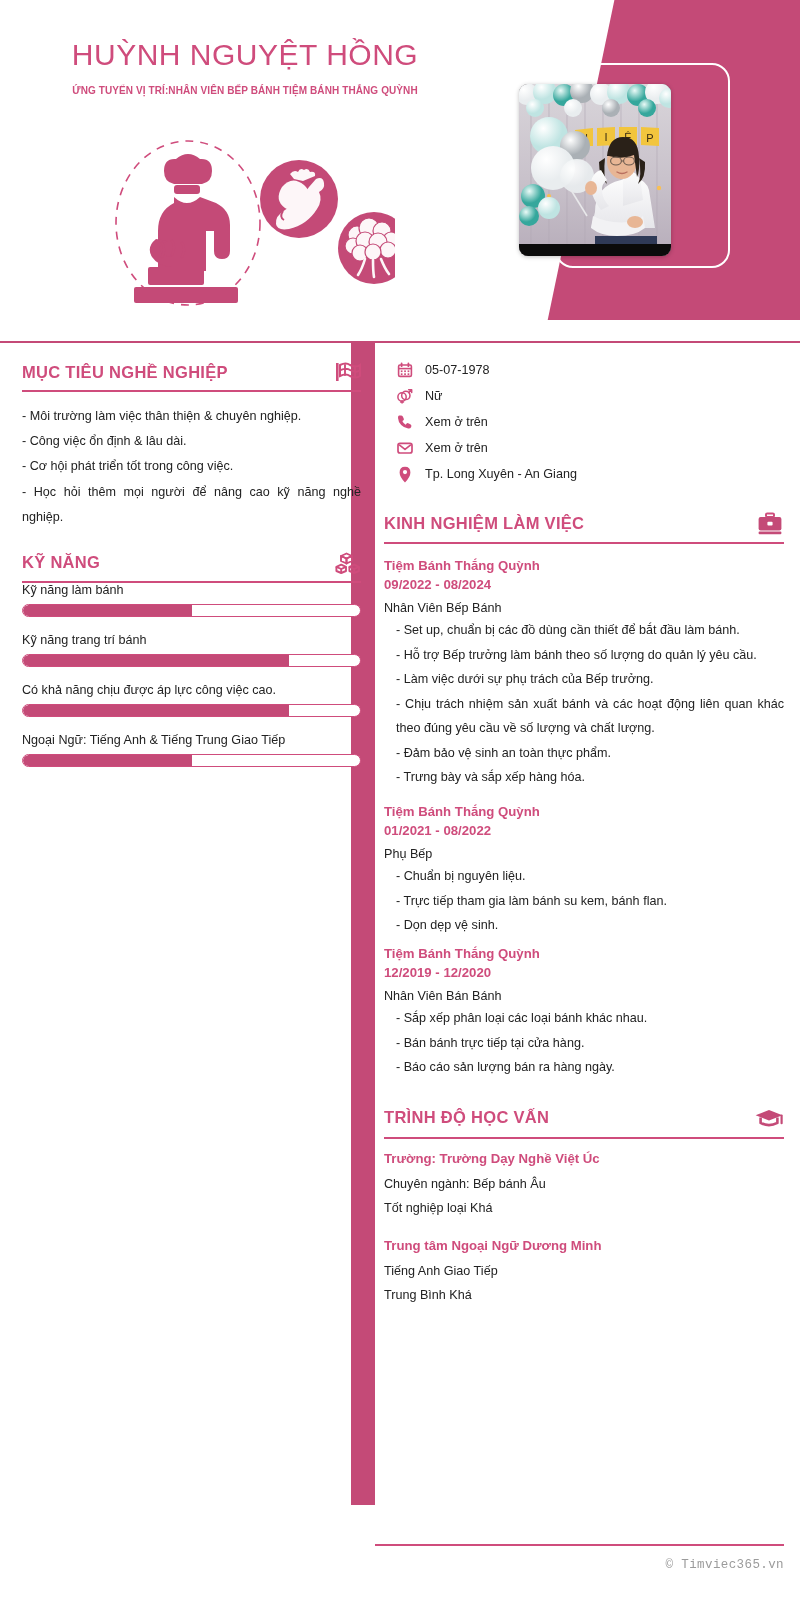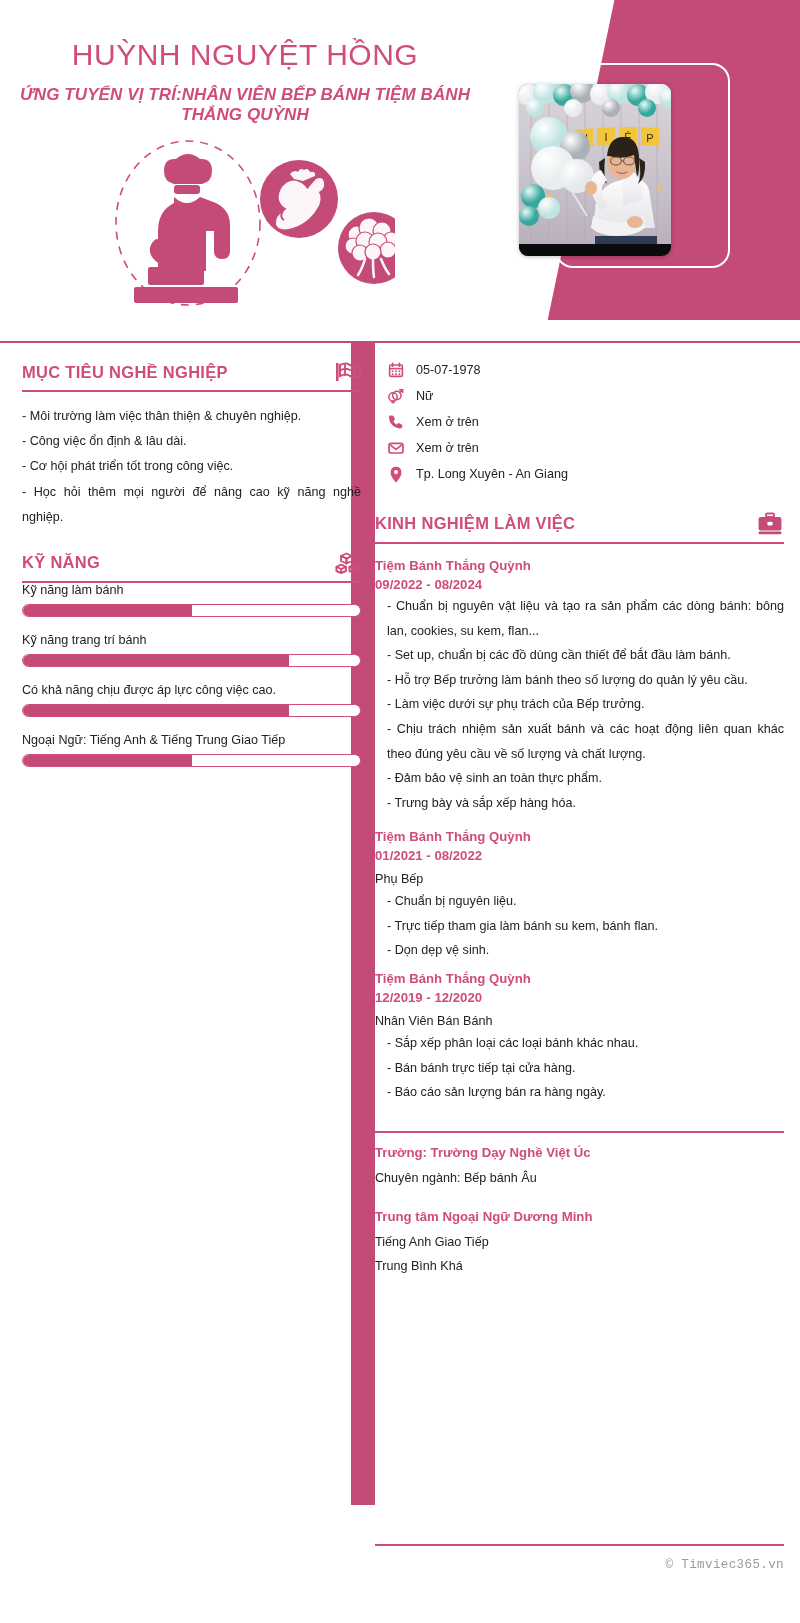--- a/index.html
+++ b/index.html
@@ -65,25 +65,24 @@
     letter-spacing: 0.5px;
     color: #cf4c7c;
     font-family: "Liberation Sans", sans-serif;
   }
   .name-sub {
     position: absolute;
     left: 0;
     top: 85px;
     width: 490px;
     text-align: center;
-    font-size: 17px;
+    font-size: 10px;
     font-weight: bold;
     color: #cf4c7c;
     letter-spacing: .1px;
-    font-style: italic;
   }
   .chef-art {
     position: absolute;
     left: 110px;
     top: 135px;
     width: 285px;
     height: 185px;
   }
 
   
@@ -104,21 +103,21 @@
   .col-left {
     position: absolute;
     left: 0; top: 343px;
     width: 383px;
     padding: 0 22px;
   }
   .col-right {
     position: absolute;
     left: 375px; top: 343px;
     width: 425px;
-    padding: 0 16px 0 0;
+    padding: 0 16px 0 9px;
   }
 
   
   .sec {
     position: relative;
     margin-top: 18px;
   }
   .sec-head {
     display: flex;
     align-items: center;
@@ -579,21 +578,21 @@
             <rect x="11.4" y="10.8" width="5.2" height="3.6" rx="1" fill="#ffffff"></rect>
             <rect x="2.6" y="20.6" width="22.8" height="2.6" rx="1" fill="#c44a77"></rect>
           </svg>
         </span>
       </div>
       <div class="sec-rule"></div>
 
       <div class="job">
         <div class="job-company">Tiệm Bánh Thắng Quỳnh</div>
         <div class="job-dates">09/2022 - 08/2024</div>
-        <div class="job-duty">- Chuẩn bị nguyên vật liệu và tạo ra sản phẩm các dòng bánh: bông lan, cookies, su kem, flan...</div>
+        <div class="job-role">Nhân Viên Bếp Bánh</div>
         <div class="job-duty">- Set up, chuẩn bị các đồ dùng cần thiết để bắt đầu làm bánh.</div>
         <div class="job-duty">- Hỗ trợ Bếp trưởng làm bánh theo số lượng do quản lý yêu cầu.</div>
         <div class="job-duty">- Làm việc dưới sự phụ trách của Bếp trưởng.</div>
         <div class="job-duty">- Chịu trách nhiệm sản xuất bánh và các hoạt động liên quan khác theo đúng yêu cầu về số lượng và chất lượng.</div>
         <div class="job-duty">- Đảm bảo vệ sinh an toàn thực phẩm.</div>
         <div class="job-duty">- Trưng bày và sắp xếp hàng hóa.</div>
       </div>
 
       <div class="job">
         <div class="job-company">Tiệm Bánh Thắng Quỳnh</div>
@@ -608,25 +607,36 @@
         <div class="job-company">Tiệm Bánh Thắng Quỳnh</div>
         <div class="job-dates">12/2019 - 12/2020</div>
         <div class="job-role">Nhân Viên Bán Bánh</div>
         <div class="job-duty">- Sắp xếp phân loại các loại bánh khác nhau.</div>
         <div class="job-duty">- Bán bánh trực tiếp tại cửa hàng.</div>
         <div class="job-duty">- Báo cáo sản lượng bán ra hàng ngày.</div>
       </div>
     </div>
 
     <div class="sec" style="margin-top:26px;">
+      <div class="sec-head">
+        <span class="sec-title">TRÌNH ĐỘ HỌC VẤN</span>
+        <span class="sec-icon">
+          <svg width="30" height="24" viewBox="0 0 30 24">
+            <path d="M15 4 L28.4 9.2 L15 14.4 L1.6 9.2 Z" fill="#c44a77"></path>
+            <path d="M6.6 11.6 v5.2 q8.4 4.6 16.8 0 v-5.2" fill="none" stroke="#c44a77" stroke-width="2.6"></path>
+            <path d="M27.6 9.6 v7.6" stroke="#c44a77" stroke-width="2.2" stroke-linecap="round"></path>
+          </svg>
+        </span>
+      </div>
       <div class="sec-rule"></div>
 
       <div class="edu-block">
         <div class="edu-title">Trường: Trường Dạy Nghề Việt Úc</div>
         <div class="edu-line">Chuyên ngành: Bếp bánh Âu</div>
+        <div class="edu-line">Tốt nghiệp loại Khá</div>
       </div>
 
       <div class="edu-block" style="margin-top:18px;">
         <div class="edu-title">Trung tâm Ngoại Ngữ Dương Minh</div>
         <div class="edu-line">Tiếng Anh Giao Tiếp</div>
         <div class="edu-line">Trung Bình Khá</div>
       </div>
     </div>
   </div>
 

